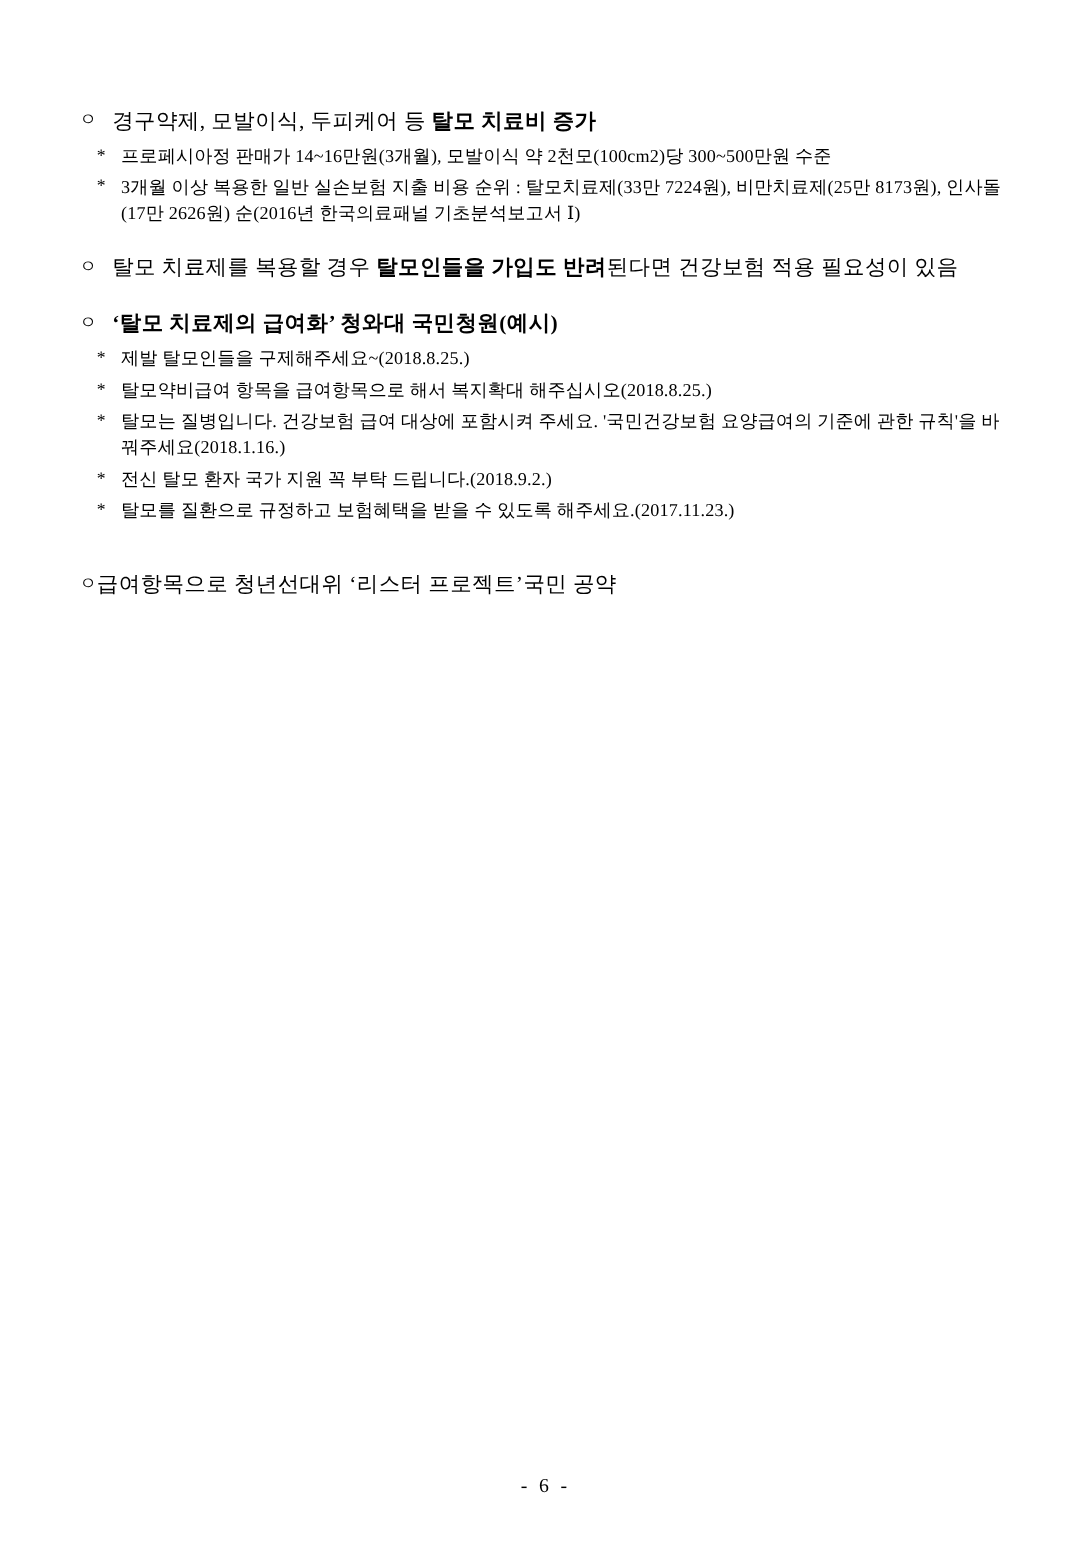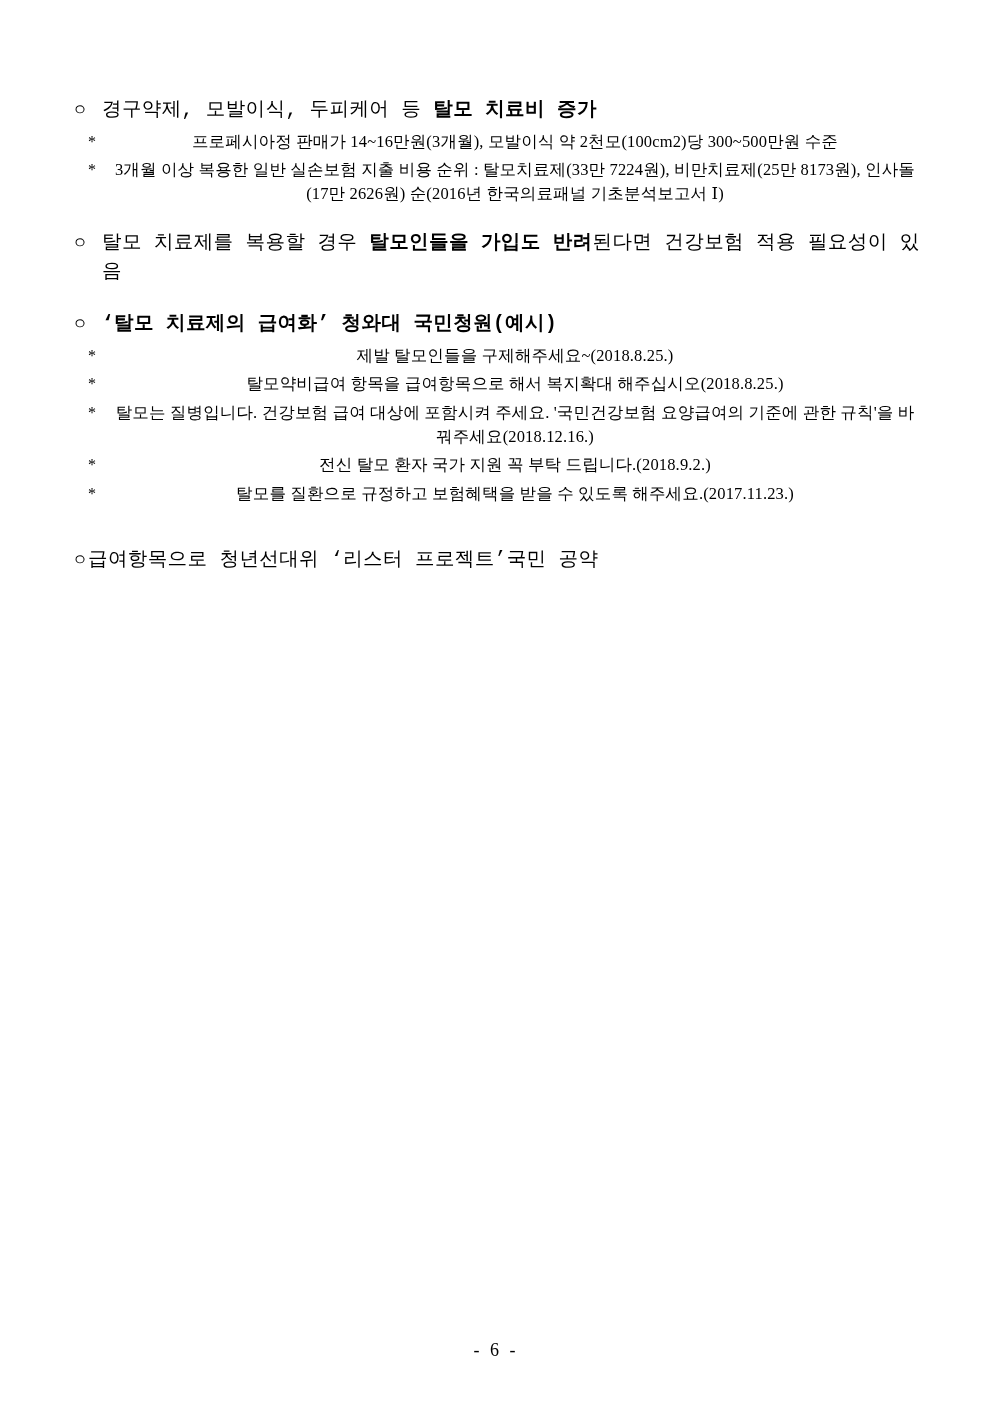--- a/index.html
+++ b/index.html
@@ -33,21 +33,20 @@
   .l1:first-child { margin-top: 0; }
   .l1 .marker {
     flex: 0 0 auto;
     width: 30px;
     font-size: 16px;
     line-height: 1.72;
   }
   .l1 .txt {
     flex: 1 1 auto;
     letter-spacing: 0.4px;
-    font-family: Liberation Mono, monospace;
   }
   .l1 .txt b { font-weight: bold; }
 
   
   .wide { letter-spacing: 1.6px; }
 
   
   .l2 {
     display: flex;
     align-items: flex-start;
@@ -58,21 +57,20 @@
   .l2 .marker {
     flex: 0 0 auto;
     width: 22px;
     padding-left: 16px;
     box-sizing: content-box;
     font-size: 16px;
   }
   .l2 .txt {
     flex: 1 1 auto;
     letter-spacing: 0.15px;
-    text-align: center;
   }
 
   
   .l1.tight .marker { width: 16px; }
   .l1.tight { margin-top: 40px; }
 
   
   .footer {
     position: absolute;
     left: 0;
@@ -116,21 +114,21 @@
   <div class="l2">
     <span class="marker">*</span>
     <span class="txt">제발 탈모인들을 구제해주세요~(2018.8.25.)</span>
   </div>
   <div class="l2">
     <span class="marker">*</span>
     <span class="txt">탈모약비급여 항목을 급여항목으로 해서 복지확대 해주십시오(2018.8.25.)</span>
   </div>
   <div class="l2">
     <span class="marker">*</span>
-    <span class="txt">탈모는 질병입니다. 건강보험 급여 대상에 포함시켜 주세요. '국민건강보험 요양급여의 기준에 관한 규칙'을 바꿔주세요(2018.12.16.)</span>
+    <span class="txt">탈모는 질병입니다. 건강보험 급여 대상에 포함시켜 주세요. '국민건강보험 요양급여의 기준에 관한 규칙'을 바꿔주세요(2018.1.16.)</span>
   </div>
   <div class="l2">
     <span class="marker">*</span>
     <span class="txt">전신 탈모 환자 국가 지원 꼭 부탁 드립니다.(2018.9.2.)</span>
   </div>
   <div class="l2">
     <span class="marker">*</span>
     <span class="txt">탈모를 질환으로 규정하고 보험혜택을 받을 수 있도록 해주세요.(2017.11.23.)</span>
   </div>
 

